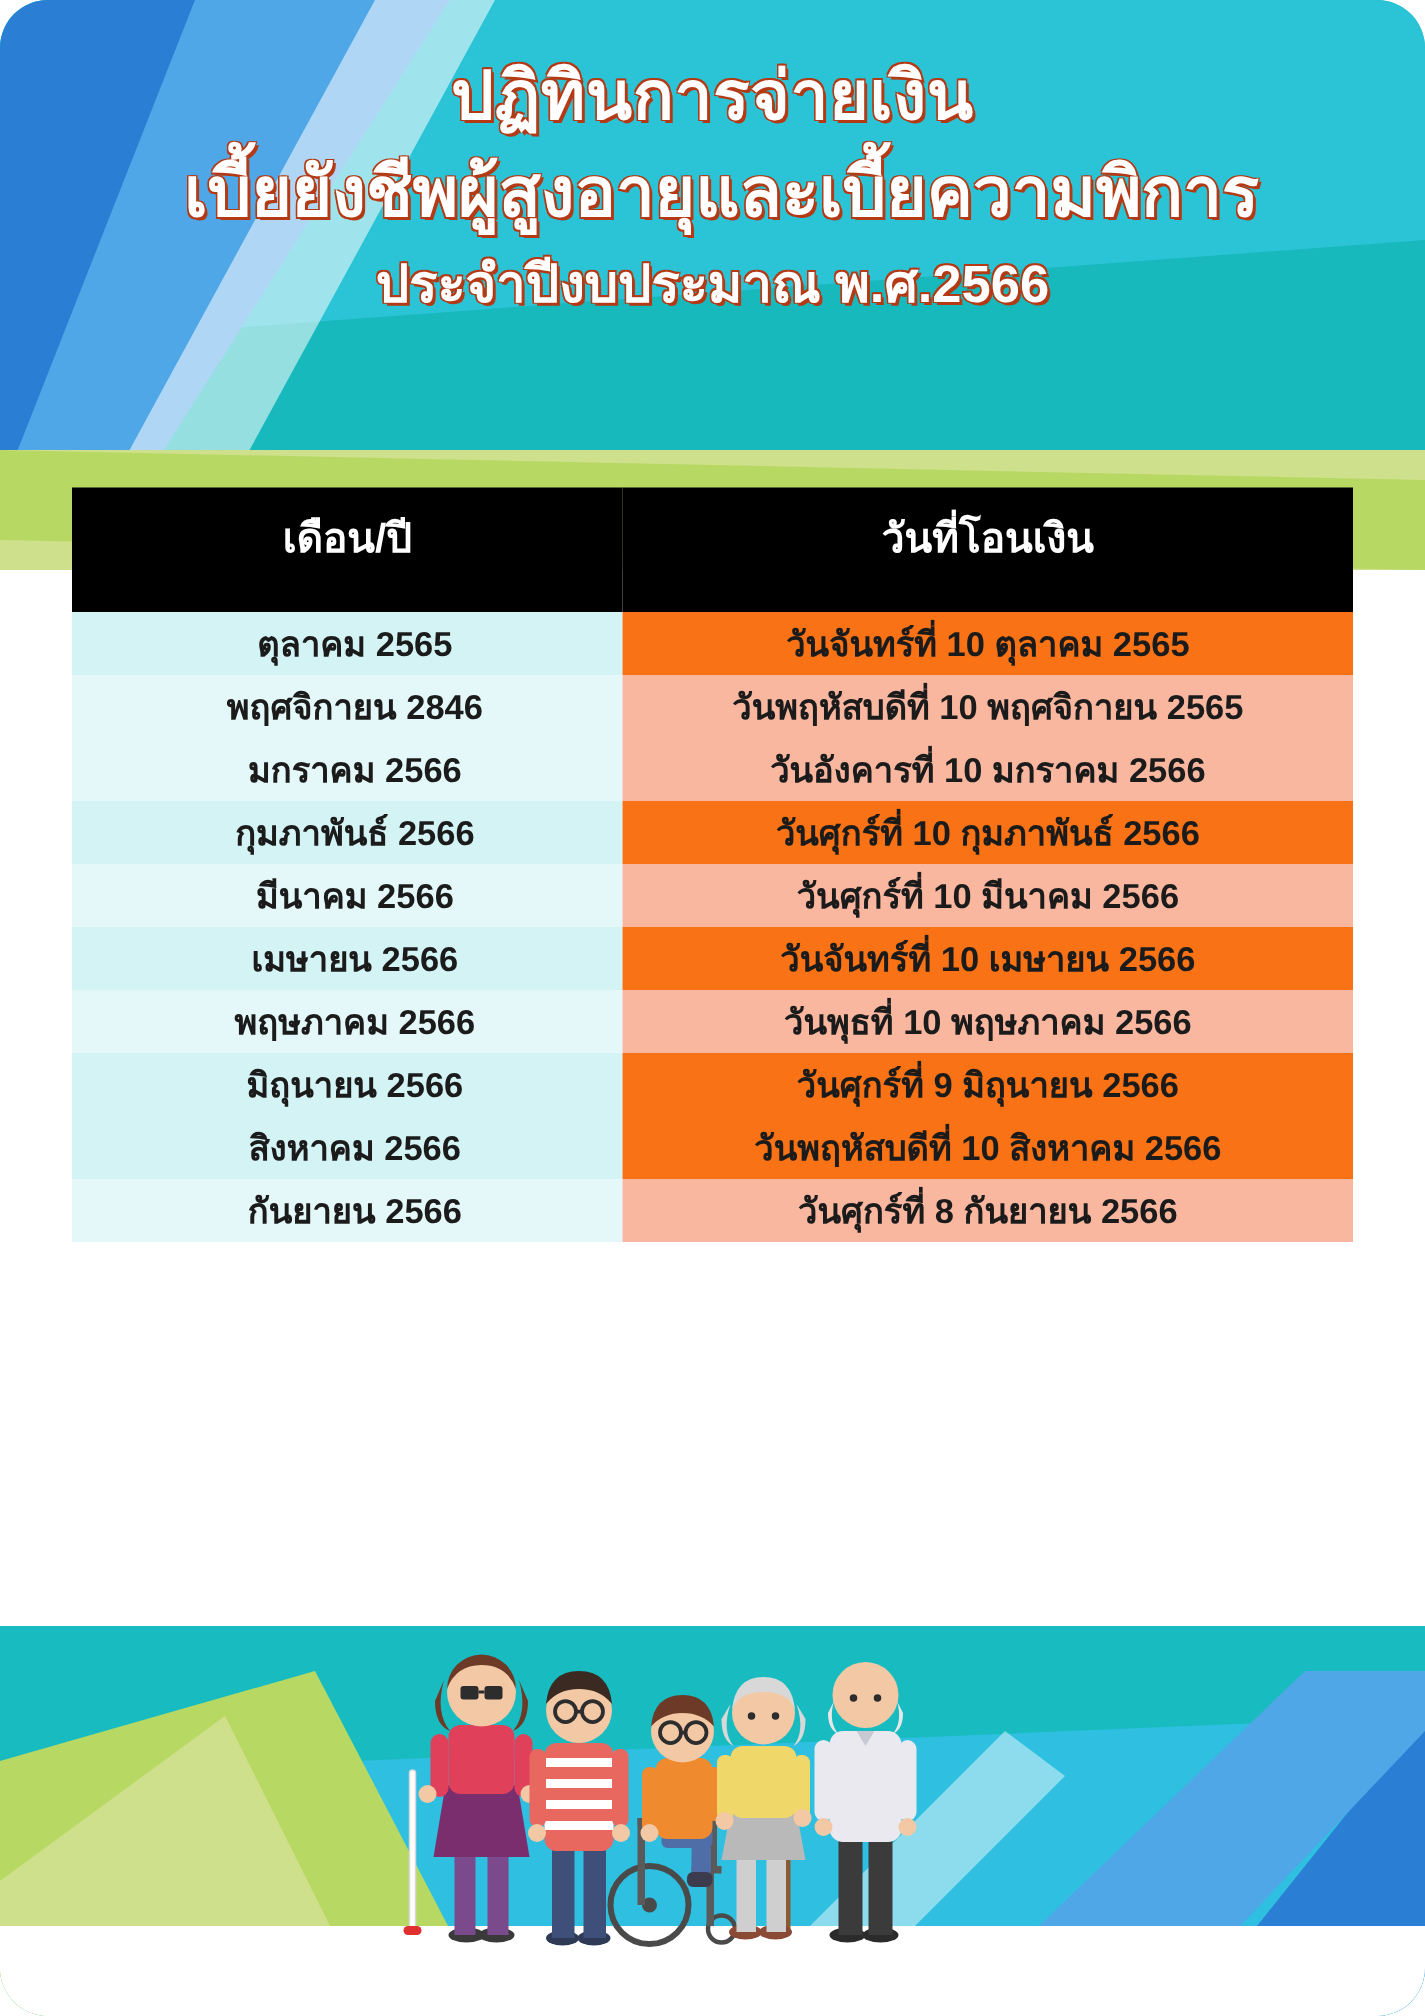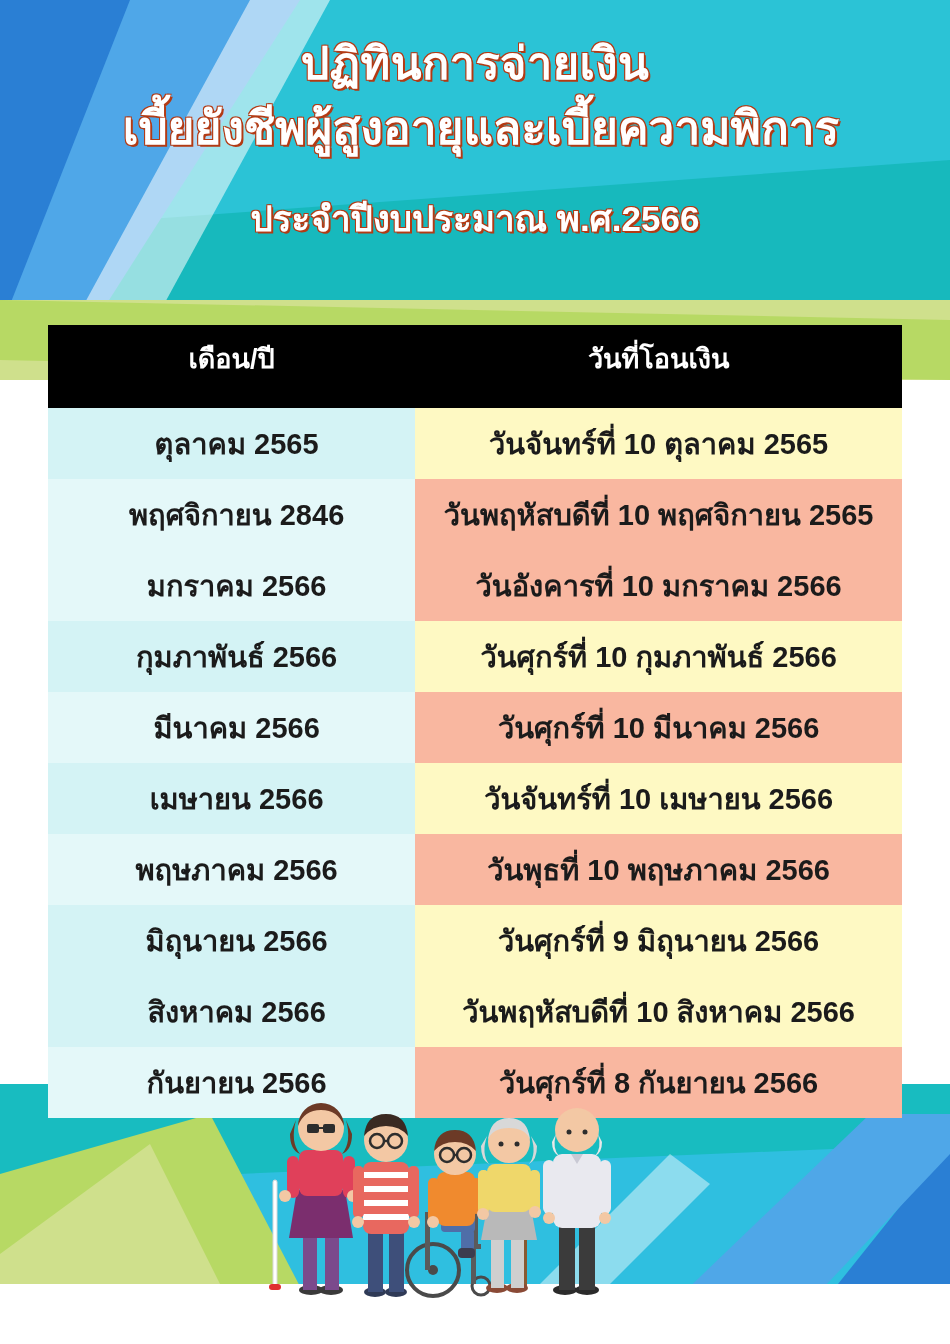--- a/index.html
+++ b/index.html
@@ -10,20 +10,21 @@
     background: #ffffff;
     overflow: hidden;
   }
 
   #poster {
     position: relative;
     width: 950px;
     height: 1344px;
     background: #ffffff;
     overflow: hidden;
+    border-radius: 32px;
   }
 
   
   .bg-layer { position: absolute; inset: 0; overflow: hidden; }
 
   .shape { position: absolute; }
 
   .top-teal {
     top: 0; left: 0; width: 950px; height: 330px;
     background: #17b9bd;
@@ -118,21 +119,21 @@
   }
   .title-line2 {
     font-size: 46px;
     font-weight: bold;
     color: #ffffff;
     text-shadow: 2px 2px 0 #b33a14, -1px -1px 0 #b33a14, 1px -1px 0 #b33a14, -1px 1px 0 #b33a14;
     line-height: 1.45;
     padding-left: 12px;
   }
   .title-line3 {
-    margin-top: 30px;
+    margin-top: 0;
     font-size: 35px;
     font-weight: bold;
     color: #ffffff;
     text-shadow: 2px 2px 0 #b33a14, -1px -1px 0 #b33a14, 1px -1px 0 #b33a14, -1px 1px 0 #b33a14;
   }
 
   
   .table-wrap {
     position: absolute;
     top: 325px;
@@ -151,31 +152,31 @@
     color: #ffffff;
     font-size: 27px;
     font-weight: bold;
     padding: 12px 0 28px 0;
     text-align: center;
   }
   th.col-month { width: 43%; }
   th.col-date  { width: 57%; }
 
   table.cal td {
-    font-size: 29px;
-    font-weight: bold;
-    height: 71px;
+    font-size: 23px;
+    font-weight: bold;
+    height: 42px;
     text-align: center;
     vertical-align: middle;
     color: #1b1b1b;
   }
   td.month-cell { background: #d4f3f5; padding-left: 10px; }
   td.month-cell.alt { background: #e4f8f9; }
   td.date-cell { color: #2b2b2b; }
-  td.date-cell.odd  { background: #fef9c3; }
+  td.date-cell.odd  { background: #f97316; }
   td.date-cell.even { background: #f9b7a0; }
 
   
   .people {
     position: absolute;
     bottom: 42px;
     left: 265px;
     width: 400px;
     height: 240px;
     z-index: 7;

